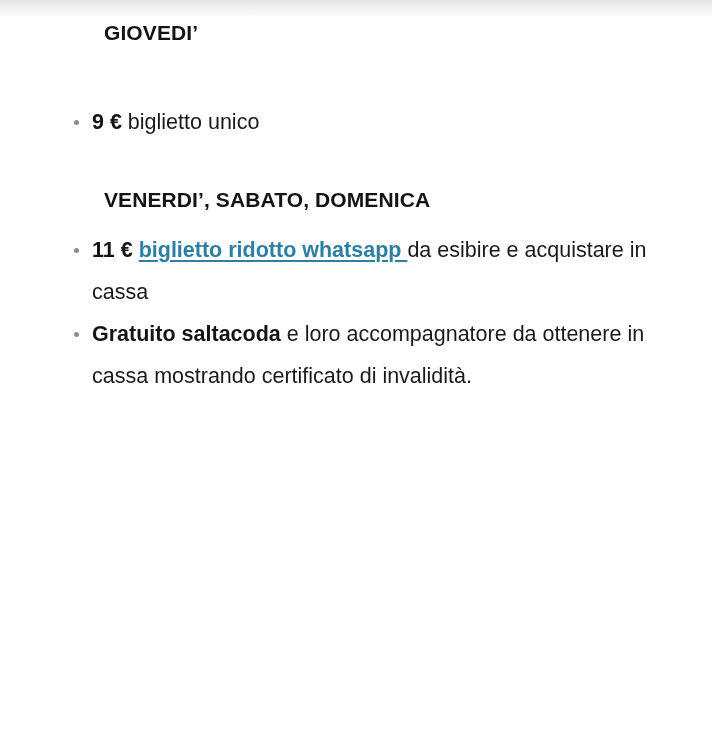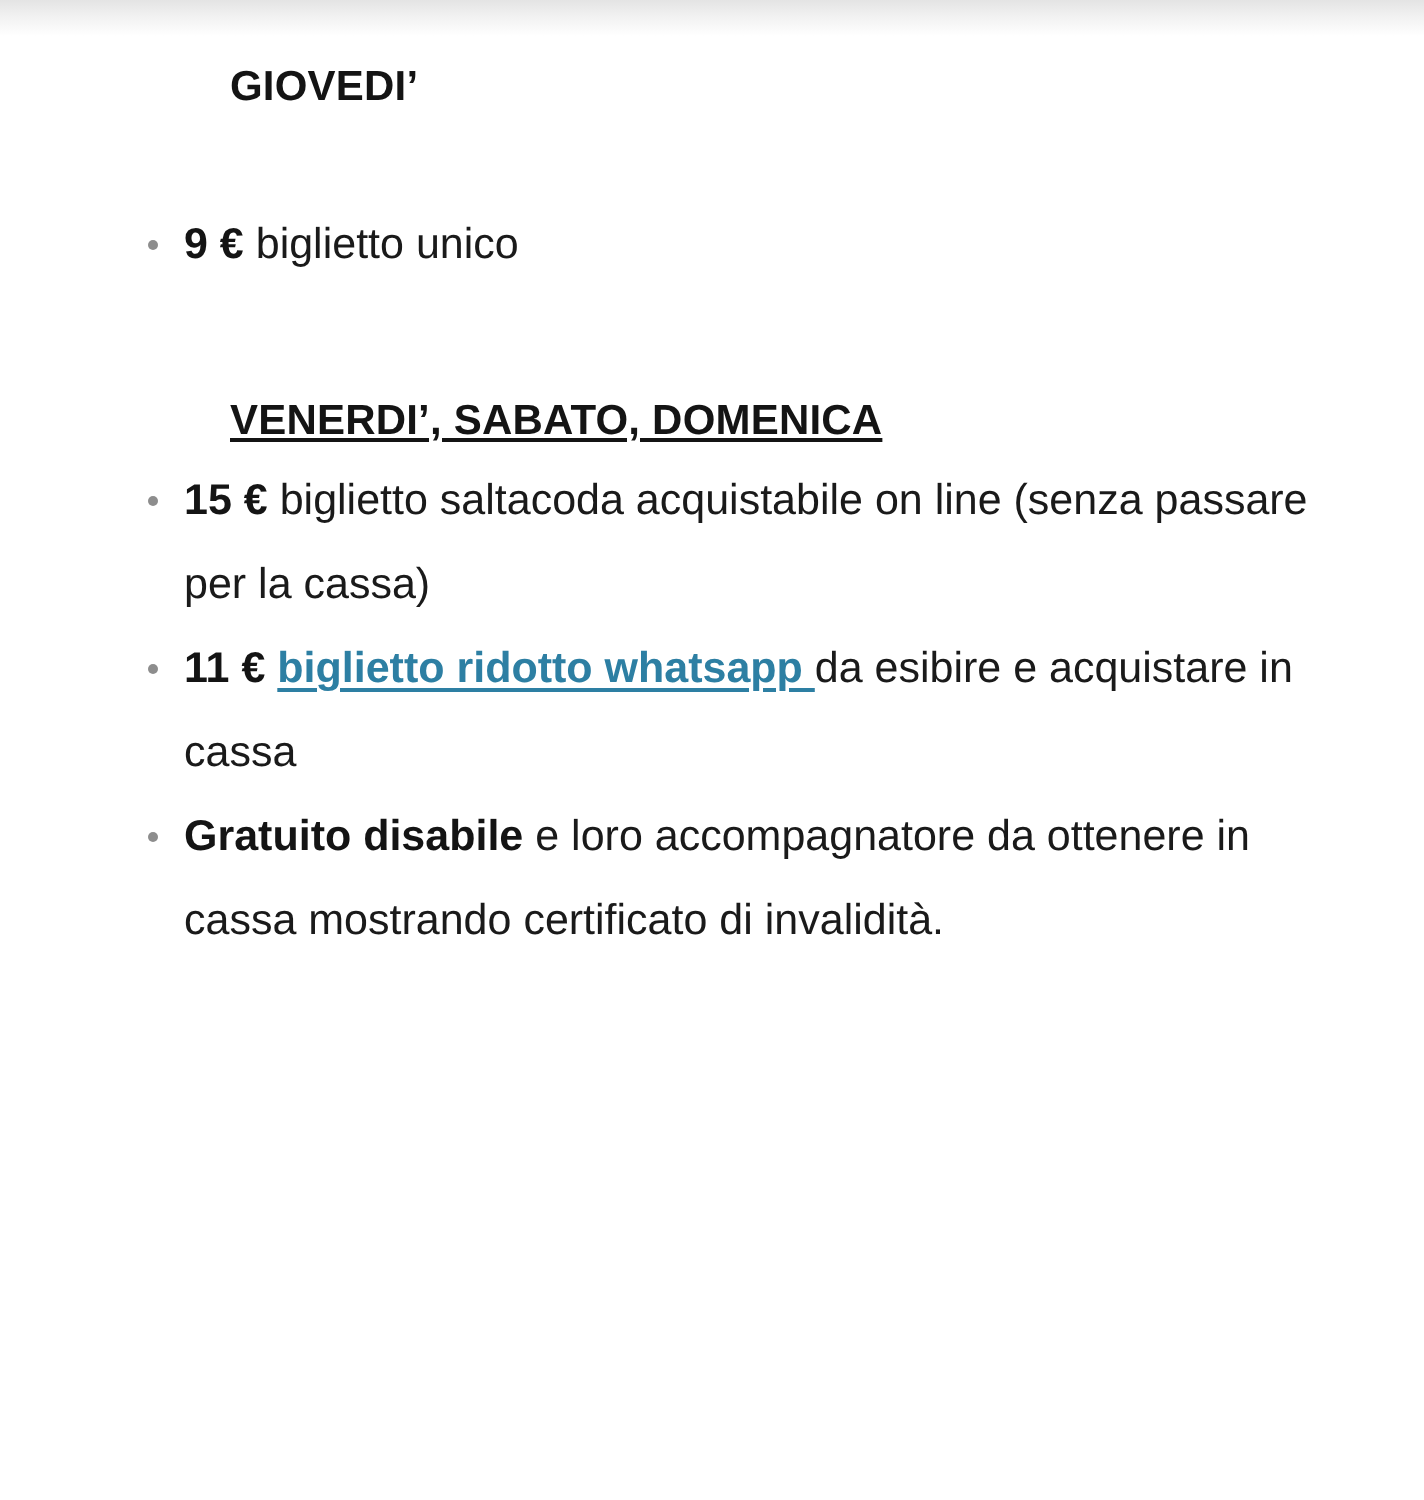--- a/index.html
+++ b/index.html
@@ -32,34 +32,33 @@
   }
   .content {
     position: relative;
     padding: 0;
   }
   .section-heading {
     font-size: 21px;
     font-weight: bold;
     letter-spacing: 0.1px;
     color: #141414;
-    margin: 11px;
+    margin: 0;
     padding: 0;
     line-height: 1.2;
   }
   .h-giovedi {
     position: absolute;
     left: 104px;
     top: 20px;
   }
   .h-venerdi {
     position: absolute;
     left: 104px;
     top: 187px;
-    text-decoration: underline;
   }
   .list {
     list-style: none;
     margin: 0;
     padding: 0;
     position: absolute;
     left: 92px;
   }
   .list-giovedi { top: 101px; width: 560px; }
   .list-venerdi { top: 229px; width: 570px; }
@@ -110,19 +109,18 @@
 
     <div class="section-heading h-giovedi">GIOVEDI’</div>
 
     <ul class="list list-giovedi">
       <li class="list-item"><span class="price">9 €</span><span class="ws-line"> biglietto unico</span></li>
     </ul>
 
     <div class="section-heading h-venerdi">VENERDI’, SABATO, DOMENICA</div>
 
     <ul class="list list-venerdi">
-      <li class="list-item"><span class="price">15 €</span><span class="ws-line"> biglietto saltacoda acquistabile on line (senza passare per la cassa)</span></li>
       <li class="list-item"><span class="price">11 €</span><span> </span><a class="link" href="#">biglietto ridotto whatsapp </a><span class="ws-line">da esibire e acquistare in cassa</span></li>
-      <li class="list-item"><span class="strong">Gratuito disabile</span><span class="ws-line"> e loro accompagnatore da ottenere in cassa mostrando certificato di invalidità.</span></li>
+      <li class="list-item"><span class="strong">Gratuito saltacoda</span><span class="ws-line"> e loro accompagnatore da ottenere in cassa mostrando certificato di invalidità.</span></li>
     </ul>
 
   </div>
 </div>
 
 </body></html>

